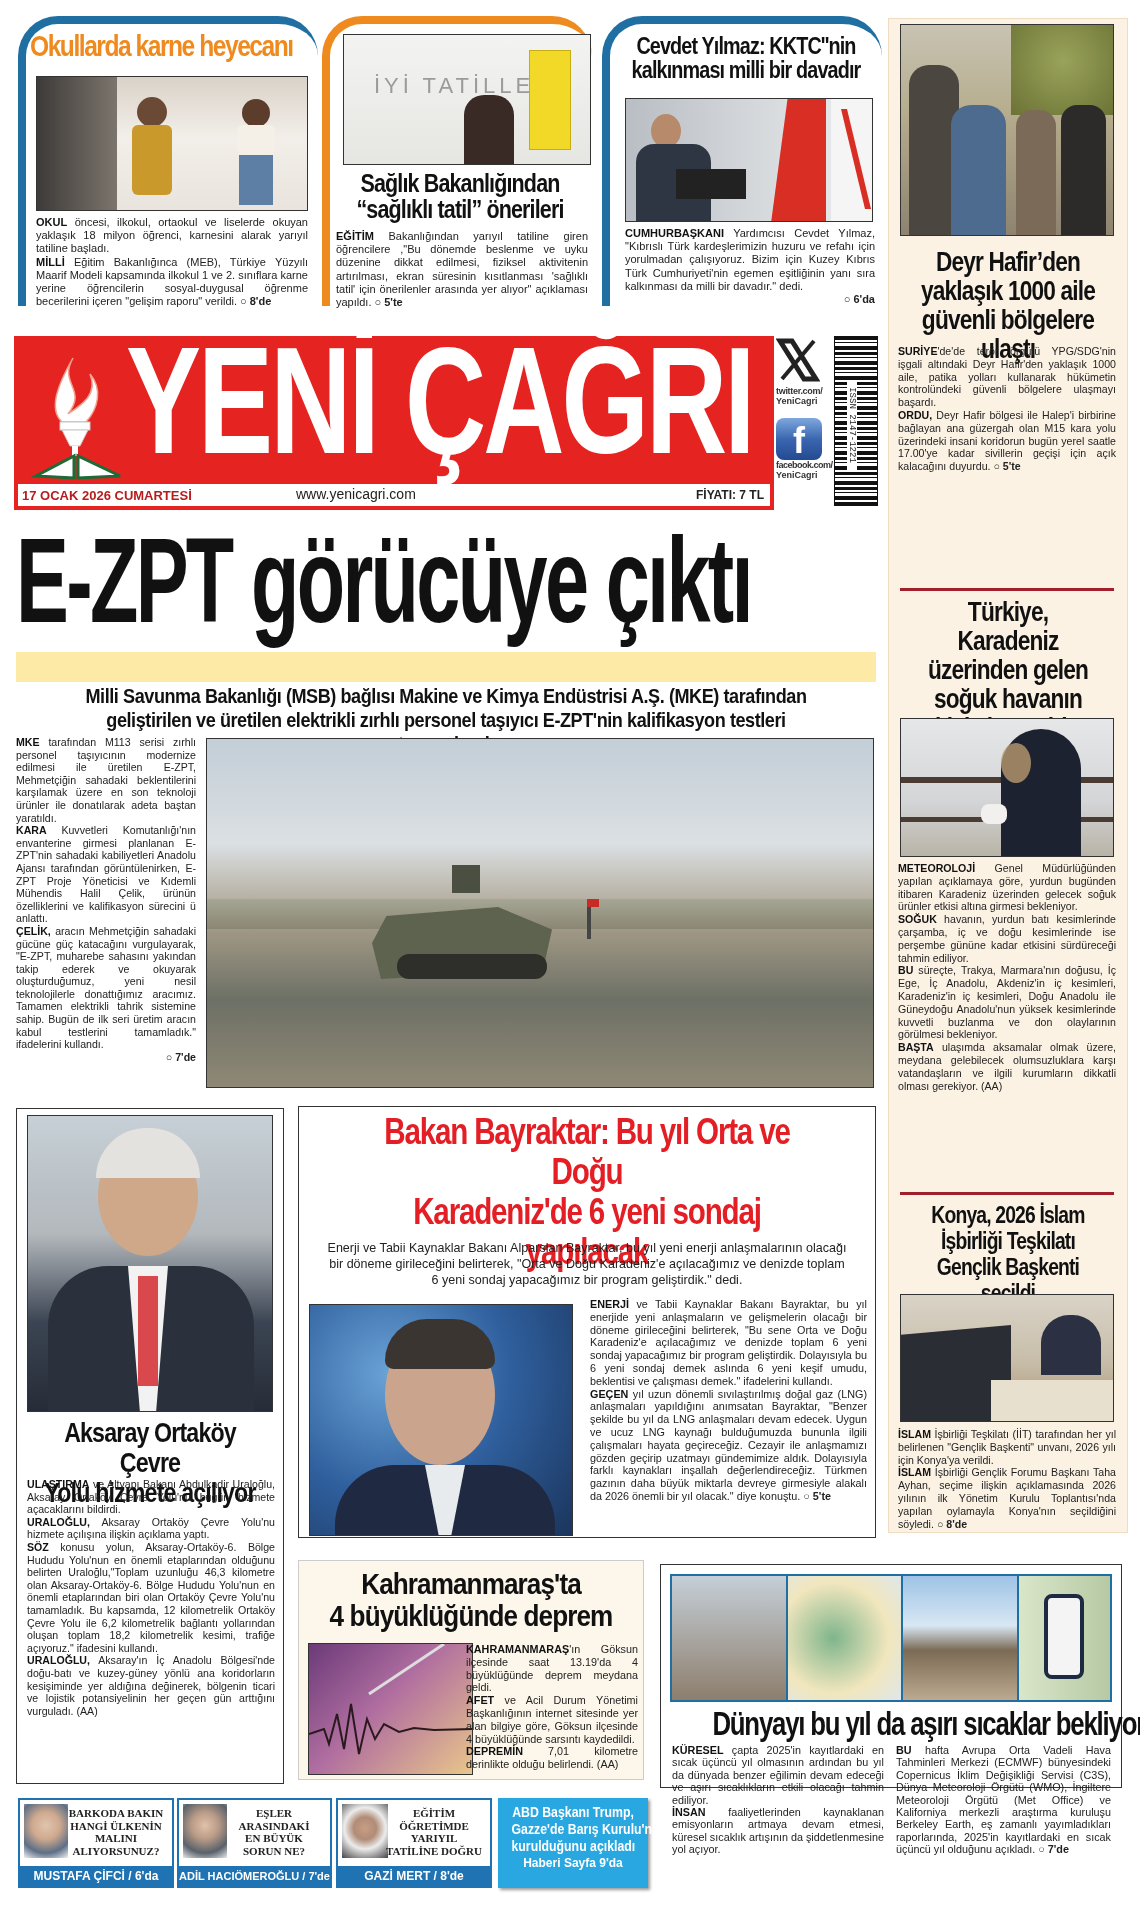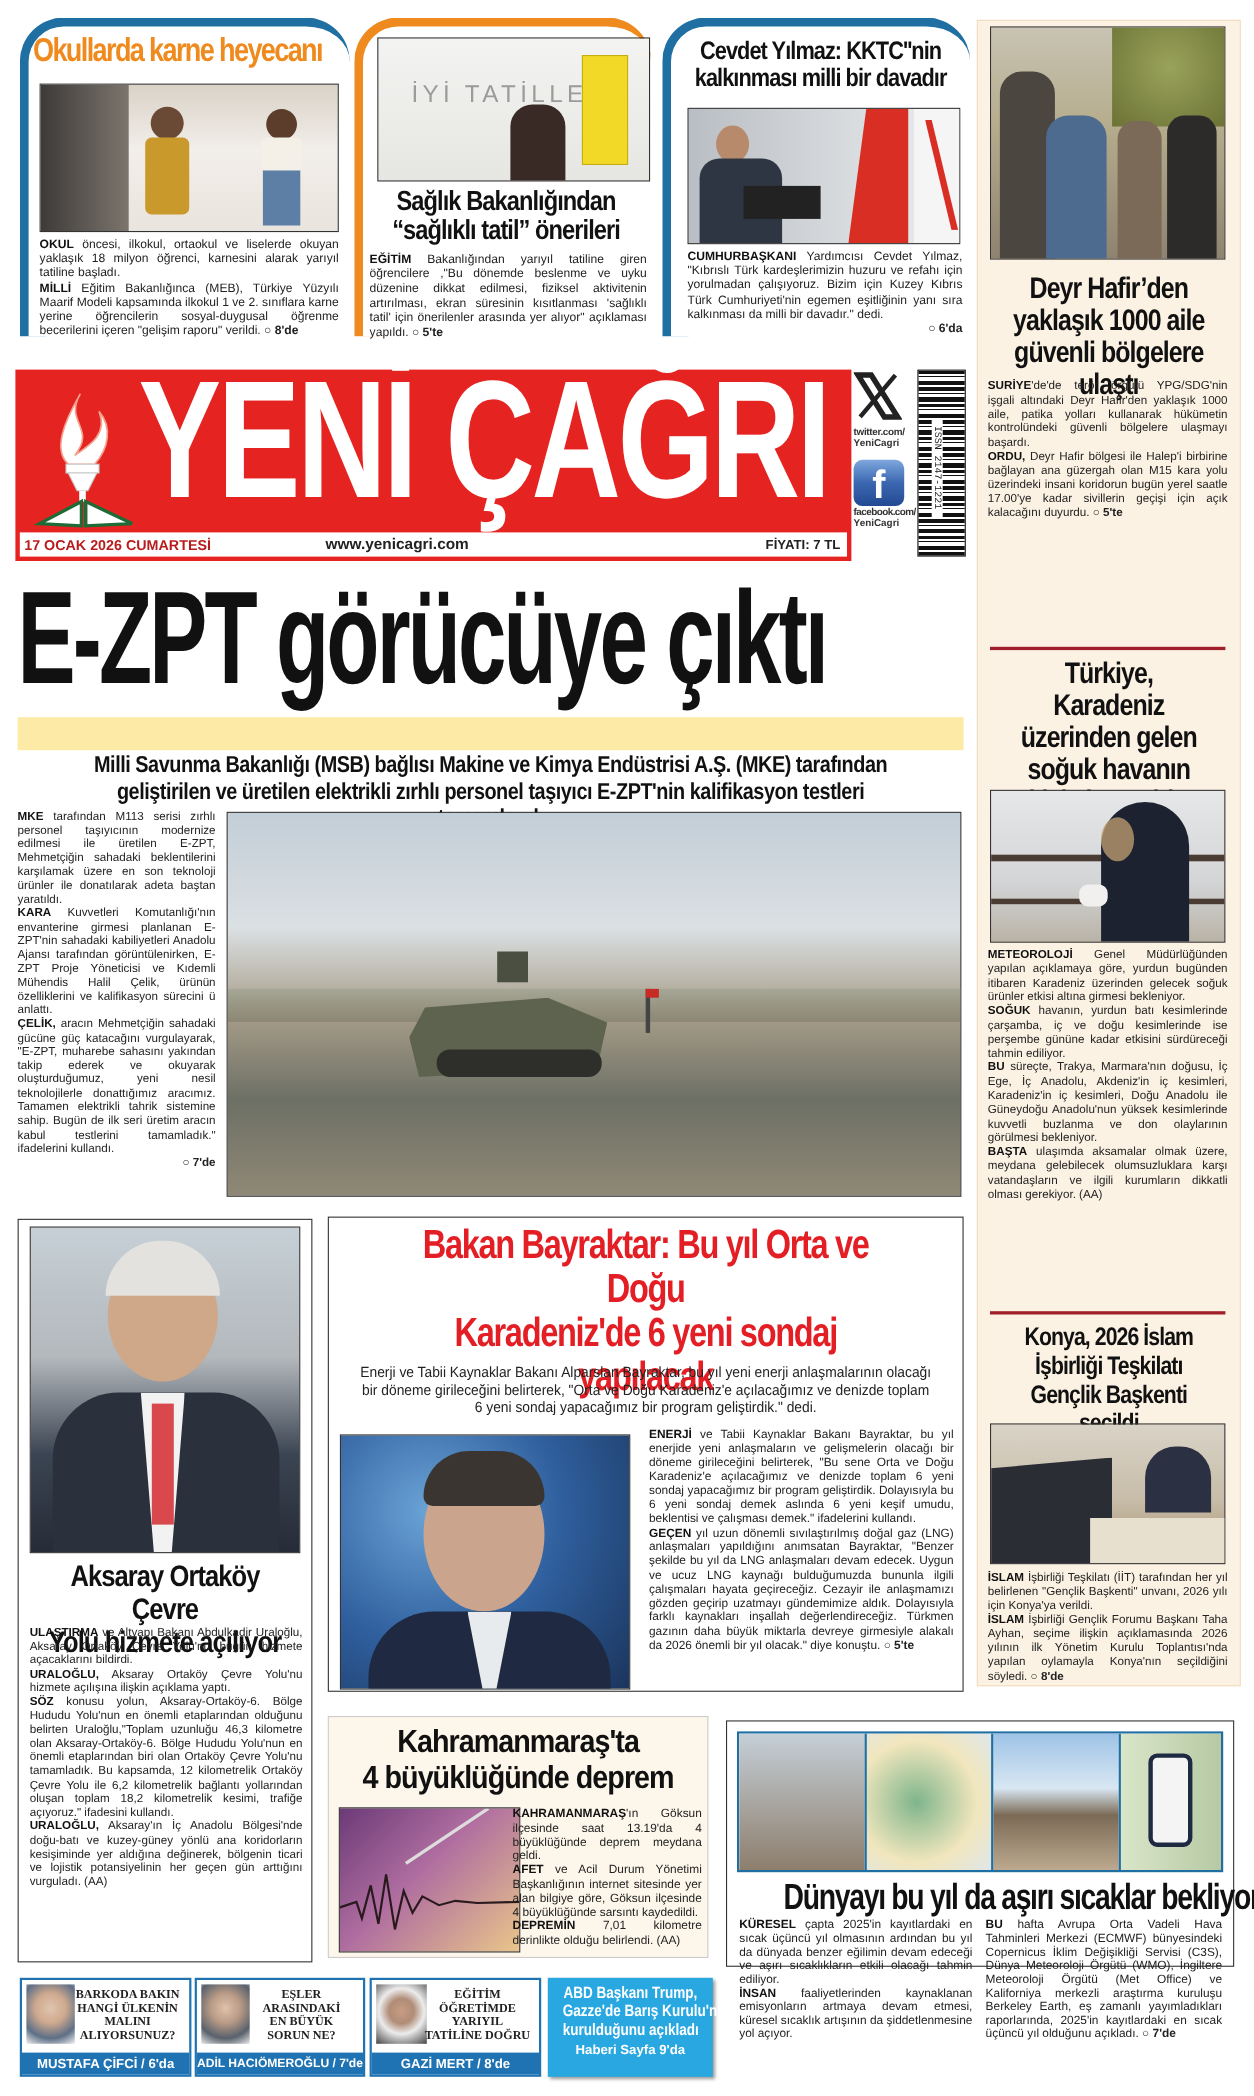--- a/index.html
+++ b/index.html
@@ -127,21 +127,21 @@
     <path d="M45 4 C30 30, 60 35, 40 60 C55 50, 70 40, 62 20 C75 35, 70 55, 58 68 L34 68 C20 55, 30 30, 45 4 Z" fill="#fff" stroke="#f4a08e" stroke-width="1.5"></path>
     <rect x="32" y="68" width="30" height="8" fill="#fff" stroke="#c9c9c9"></rect>
     <path d="M34 76 L60 76 L52 92 L42 92 Z" fill="#fff" stroke="#c9c9c9"></path>
     <rect x="44" y="92" width="6" height="10" fill="#fff"></rect>
     <path d="M8 122 L46 102 L46 124 Z" fill="#fff" stroke="#1d6b36" stroke-width="3"></path>
     <path d="M92 122 L50 102 L50 124 Z" fill="#fff" stroke="#1d6b36" stroke-width="3"></path>
   </svg>
   <div class="abs" style="left:112px; top:-12px; font-family:'Liberation Sans',sans-serif; font-weight:700; font-size:152px; color:#fff; letter-spacing:-4px; white-space:nowrap; transform:scaleX(0.74); transform-origin:left top; line-height:1;">YENİ ÇAĞRI</div>
   <div class="mast-strip">
     <span class="abs" style="left:4px; top:4px; font-size:13px; font-weight:700; color:#b91c1c;">17 OCAK 2026 CUMARTESİ</span>
-    <span class="abs" style="left:278px; top:2px; font-size:14px; font-weight:700; color:#222;">www.yenicagri.com</span>
+    <span class="abs" style="left:278px; top:2px; font-size:14px; font-weight:400; color:#222;">www.yenicagri.com</span>
     <span class="abs" style="right:6px; top:4px; font-size:12px; font-weight:700; color:#222;">FİYATI: 7 TL</span>
   </div>
 </div>
 <div class="abs" style="left:776px; top:338px; width:54px;">
   <svg width="44" height="44" viewBox="0 0 44 44">
       <path d="M4 3 L16 3 L40 41 L28 41 Z" fill="none" stroke="#222" stroke-width="5"></path>
       <path d="M38 3 L6 41" stroke="#222" stroke-width="4"></path>
     </svg>
   <div style="font-size:9px; font-weight:700; color:#333; letter-spacing:-0.3px;">twitter.com/</div>
   <div style="font-size:9px; font-weight:700; color:#333;">YeniCagri</div>

